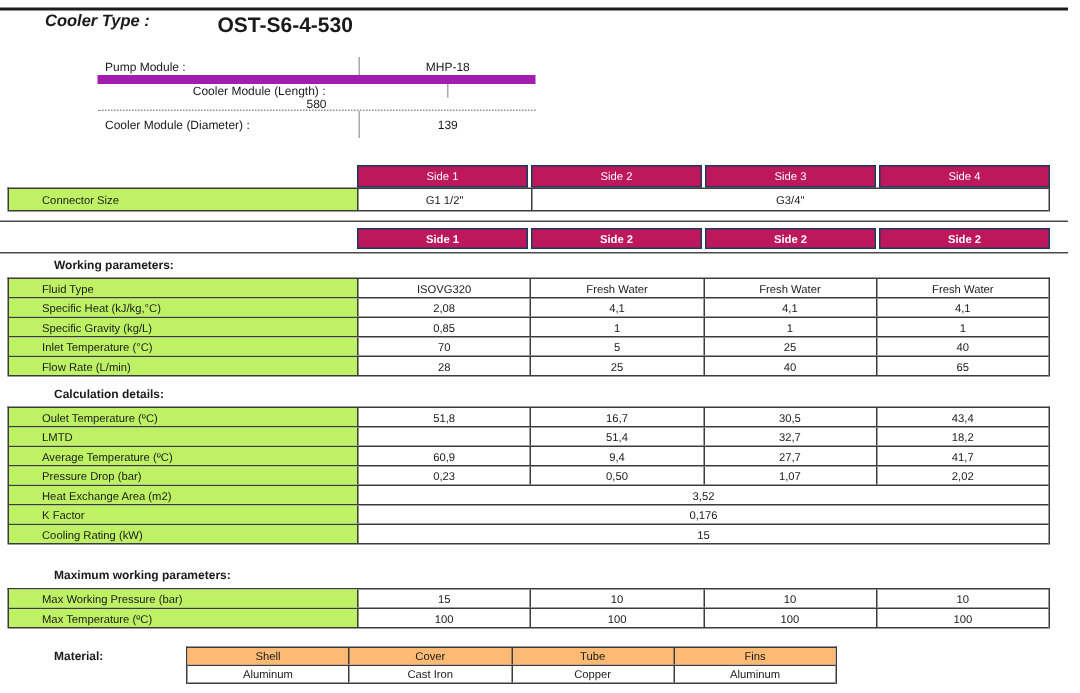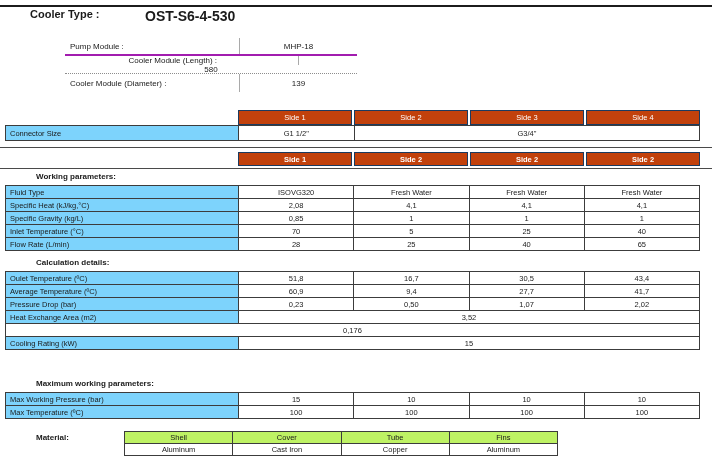--- a/index.html
+++ b/index.html
@@ -4,45 +4,45 @@
 <style>
   html,body{margin:0;padding:0;}
   body{
     width:720px;height:462px;position:relative;background:#ffffff;
     font-family:"Liberation Sans","DejaVu Sans",sans-serif;color:#1a1a1a;
     overflow:hidden;
   }
   *{box-sizing:border-box;}
   .abs{position:absolute;}
   .top-rule{left:0;top:5px;width:712px;height:2px;background:#1c1c1c;}
-  .title-label{left:30px;top:8px;font-size:11px;font-weight:bold;}
+  .title-label{left:30px;top:8px;font-size:11px;font-weight:bold;font-style:italic;}
   .title-value{left:145px;top:8px;font-size:14px;font-weight:bold;text-align:right;}
 
   
   .pump-tbl{left:65px;top:38px;width:292px;font-size:8px;}
   .prow{display:flex;height:18px;align-items:center;}
-  .prow1{border-bottom:2px solid #a21caf;}
+  .prow1{border-bottom:6px solid #a21caf;}
   .prow2{border-bottom:1px dotted #8d8d8d;flex-direction:column;}
   .plabel{width:175px;padding-left:5px;border-right:1px solid #a9a9a9;height:100%;display:flex;align-items:center;}
   .pvalue{flex:1;text-align:center;}
 
   
   .hdr{left:238px;width:462px;display:flex;gap:2px;}
   .hdr1{top:110px;height:15px;}
   .hdr2{top:152px;height:14px;}
-  .hcell{flex:1;background:#c2410c;border:1px solid #1B3A5F;color:#ffffff;
+  .hcell{flex:1;background:#be185d;border:1px solid #1B3A5F;color:#ffffff;
          text-align:center;font-size:7.5px;display:flex;align-items:center;justify-content:center;}
   .hdr1 .hcell{font-weight:400;}
   .hdr2 .hcell{font-weight:700;}
 
   
   .tbl{left:5px;width:695px;border:1px solid #3c3c3c;border-bottom:none;font-size:7.5px;}
   .trow{display:flex;height:13px;border-bottom:1px solid #3c3c3c;}
   .ctable .trow{height:15px;}
-  .lcell{width:233px;background:#7dd3fc;padding-left:4px;display:flex;align-items:center;border-right:1px solid #3c3c3c;}
+  .lcell{width:233px;background:#bef264;padding-left:22px;display:flex;align-items:center;border-right:1px solid #3c3c3c;}
   .vcell{flex:1;display:flex;align-items:center;justify-content:center;}
   .vcell + .vcell{border-left:1px solid #3c3c3c;}
   .span3{flex:3;}
   .span4{flex:4;}
   .ctable{top:125px;}
   .wp-tbl{top:185px;}
   .calc-tbl{top:271px;}
   .max-tbl{top:392px;}
 
   .hline{left:0;width:712px;height:1px;background:#4a4a4a;}
@@ -53,21 +53,21 @@
   .sec-working{top:172px;}
   .sec-calc{top:258px;}
   .sec-max{top:379px;}
   .sec-material{top:433px;}
 
   
   .mat-tbl{left:124px;top:431px;width:434px;border:1px solid #3c3c3c;border-bottom:none;font-size:7.5px;}
   .mat-tbl .trow{height:12px;}
   .mcell{flex:1;display:flex;align-items:center;justify-content:center;}
   .mcell + .mcell{border-left:1px solid #3c3c3c;}
-  .mhead .mcell{background:#bef264;}
+  .mhead .mcell{background:#fdba74;}
 </style>
 </head>
 <body>
 
 <div>
 
   <div class="abs top-rule"></div>
   <div class="abs title-label">Cooler Type :</div>
   <div class="abs title-value">OST-S6-4-530</div>
 
@@ -154,38 +154,46 @@
   <div class="abs sec-h sec-calc">Calculation details:</div>
   <div class="abs tbl calc-tbl">
     <div class="trow">
       <div class="lcell">Oulet Temperature (ºC)</div>
       <div class="vcell">51,8</div>
       <div class="vcell">16,7</div>
       <div class="vcell">30,5</div>
       <div class="vcell">43,4</div>
     </div>
     <div class="trow">
+      <div class="lcell">LMTD</div>
+      <div class="vcell"></div>
+      <div class="vcell">51,4</div>
+      <div class="vcell">32,7</div>
+      <div class="vcell">18,2</div>
+    </div>
+    <div class="trow">
       <div class="lcell">Average Temperature (ºC)</div>
       <div class="vcell">60,9</div>
       <div class="vcell">9,4</div>
       <div class="vcell">27,7</div>
       <div class="vcell">41,7</div>
     </div>
     <div class="trow">
       <div class="lcell">Pressure Drop (bar)</div>
       <div class="vcell">0,23</div>
       <div class="vcell">0,50</div>
       <div class="vcell">1,07</div>
       <div class="vcell">2,02</div>
     </div>
     <div class="trow">
       <div class="lcell">Heat Exchange Area (m2)</div>
       <div class="vcell span4">3,52</div>
     </div>
     <div class="trow">
+      <div class="lcell">K Factor</div>
       <div class="vcell span4">0,176</div>
     </div>
     <div class="trow">
       <div class="lcell">Cooling Rating (kW)</div>
       <div class="vcell span4">15</div>
     </div>
   </div>
 
   <div class="abs sec-h sec-max">Maximum working parameters:</div>
   <div class="abs tbl max-tbl">

